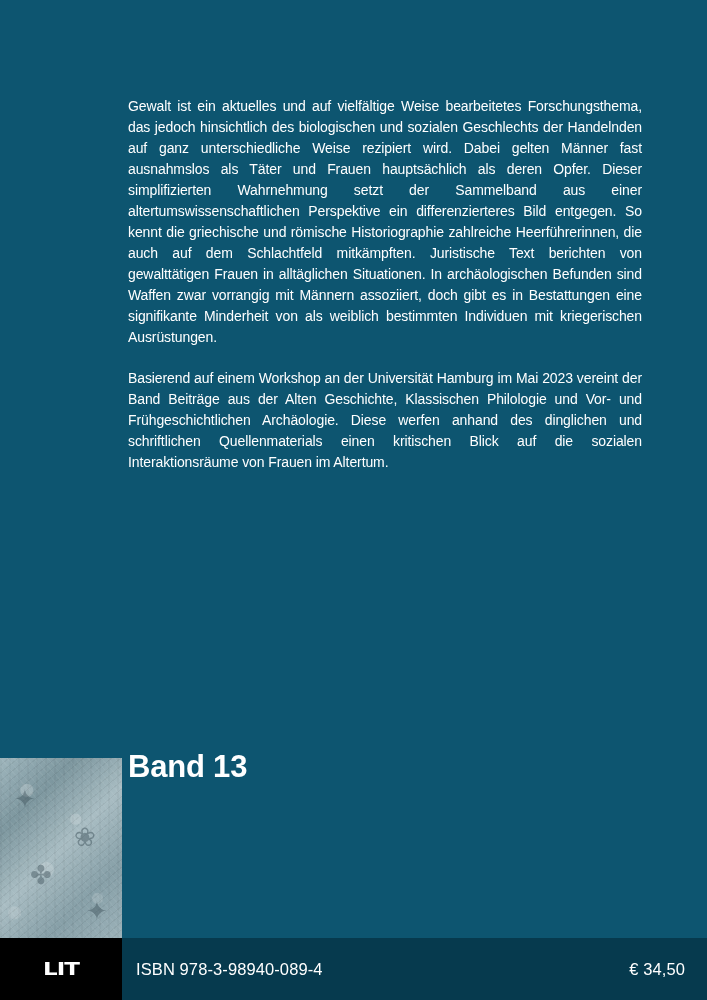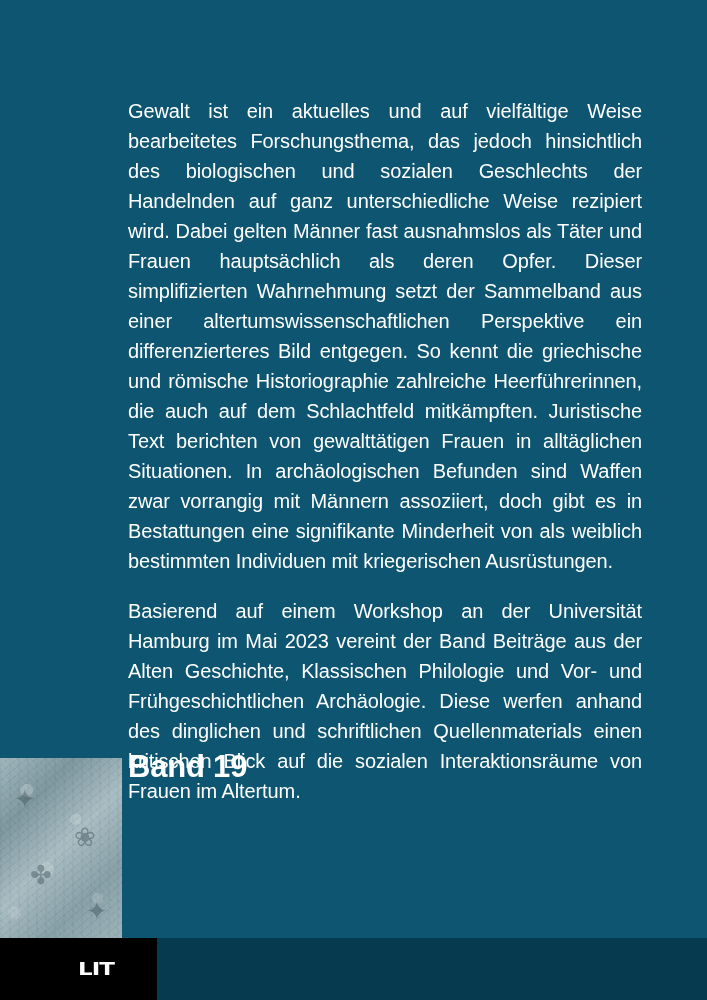--- a/index.html
+++ b/index.html
@@ -24,21 +24,21 @@
   
   .blurb {
     position: absolute;
     left: 128px;
     top: 96px;
     width: 523px;
     color: #ffffff;
   }
   .blurb p {
     margin: 0 9px 20px 0;
-    font-size: 20px;
+    font-size: 14px;
     line-height: 1.50;
     text-align: justify;
     text-justify: inter-word;
     letter-spacing: -0.1px;
     color: #ffffff;
   }
   .blurb p:last-child {
     margin-bottom: 0;
   }
 
@@ -115,21 +115,20 @@
     display: flex;
     align-items: stretch;
   }
   .publisher-block {
     width: 122px;
     height: 62px;
     background: #000000;
     display: flex;
     align-items: center;
     justify-content: center;
-    padding-left: 35px;
   }
   .publisher-logo {
     color: #ffffff;
     font-size: 23px;
     font-weight: bold;
     letter-spacing: -1px;
     font-family: "DejaVu Sans", sans-serif;
     transform: scaleY(0.78);
   }
   .bar-content {
@@ -154,30 +153,34 @@
 <body>
 
 <div class="page">
 
   <div class="blurb">
     <p>Gewalt ist ein aktuelles und auf vielfältige Weise bearbeitetes Forschungsthema, das jedoch hinsichtlich des biologischen und sozialen Geschlechts der Handelnden auf ganz unterschiedliche Weise rezipiert wird. Dabei gelten Männer fast ausnahmslos als Täter und Frauen hauptsächlich als deren Opfer. Dieser simplifizierten Wahrnehmung setzt der Sammelband aus einer altertumswissenschaftlichen Perspektive ein differenzierteres Bild entgegen. So kennt die griechische und römische Historiographie zahlreiche Heerführerinnen, die auch auf dem Schlachtfeld mitkämpften. Juristische Text berichten von gewalttätigen Frauen in alltäglichen Situationen. In archäologischen Befunden sind Waffen zwar vorrangig mit Männern assoziiert, doch gibt es in Bestattungen eine signifikante Minderheit von als weiblich bestimmten Individuen mit kriegerischen Ausrüstungen.</p>
     <p>Basierend auf einem Workshop an der Universität Hamburg im Mai 2023 vereint der Band Beiträge aus der Alten Geschichte, Klassischen Philologie und Vor- und Frühgeschichtlichen Archäologie. Diese werfen anhand des dinglichen und schriftlichen Quellenmaterials einen kritischen Blick auf die sozialen Interaktionsräume von Frauen im Altertum.</p>
   </div>
 
   <div class="series-wrap">
-    <div class="series-volume">Band 19</div>
+    <div class="series-volume">Band 13</div>
   </div>
 
   <div class="corner-image">
     <div class="tex"></div>
     <div class="orn" style="left:14px; top:28px;">✦</div>
     <div class="orn" style="left:74px; top:66px;">❀</div>
     <div class="orn" style="left:30px; top:104px;">✤</div>
     <div class="orn" style="left:86px; top:140px;">✦</div>
   </div>
 
   <div class="bottom-bar">
     <div class="publisher-block">
       <span class="publisher-logo">LIT</span>
     </div>
+    <div class="bar-content">
+      <span class="isbn">ISBN 978-3-98940-089-4</span>
+      <span class="price">€ 34,50</span>
+    </div>
   </div>
 
 </div>
 
 </body></html>

